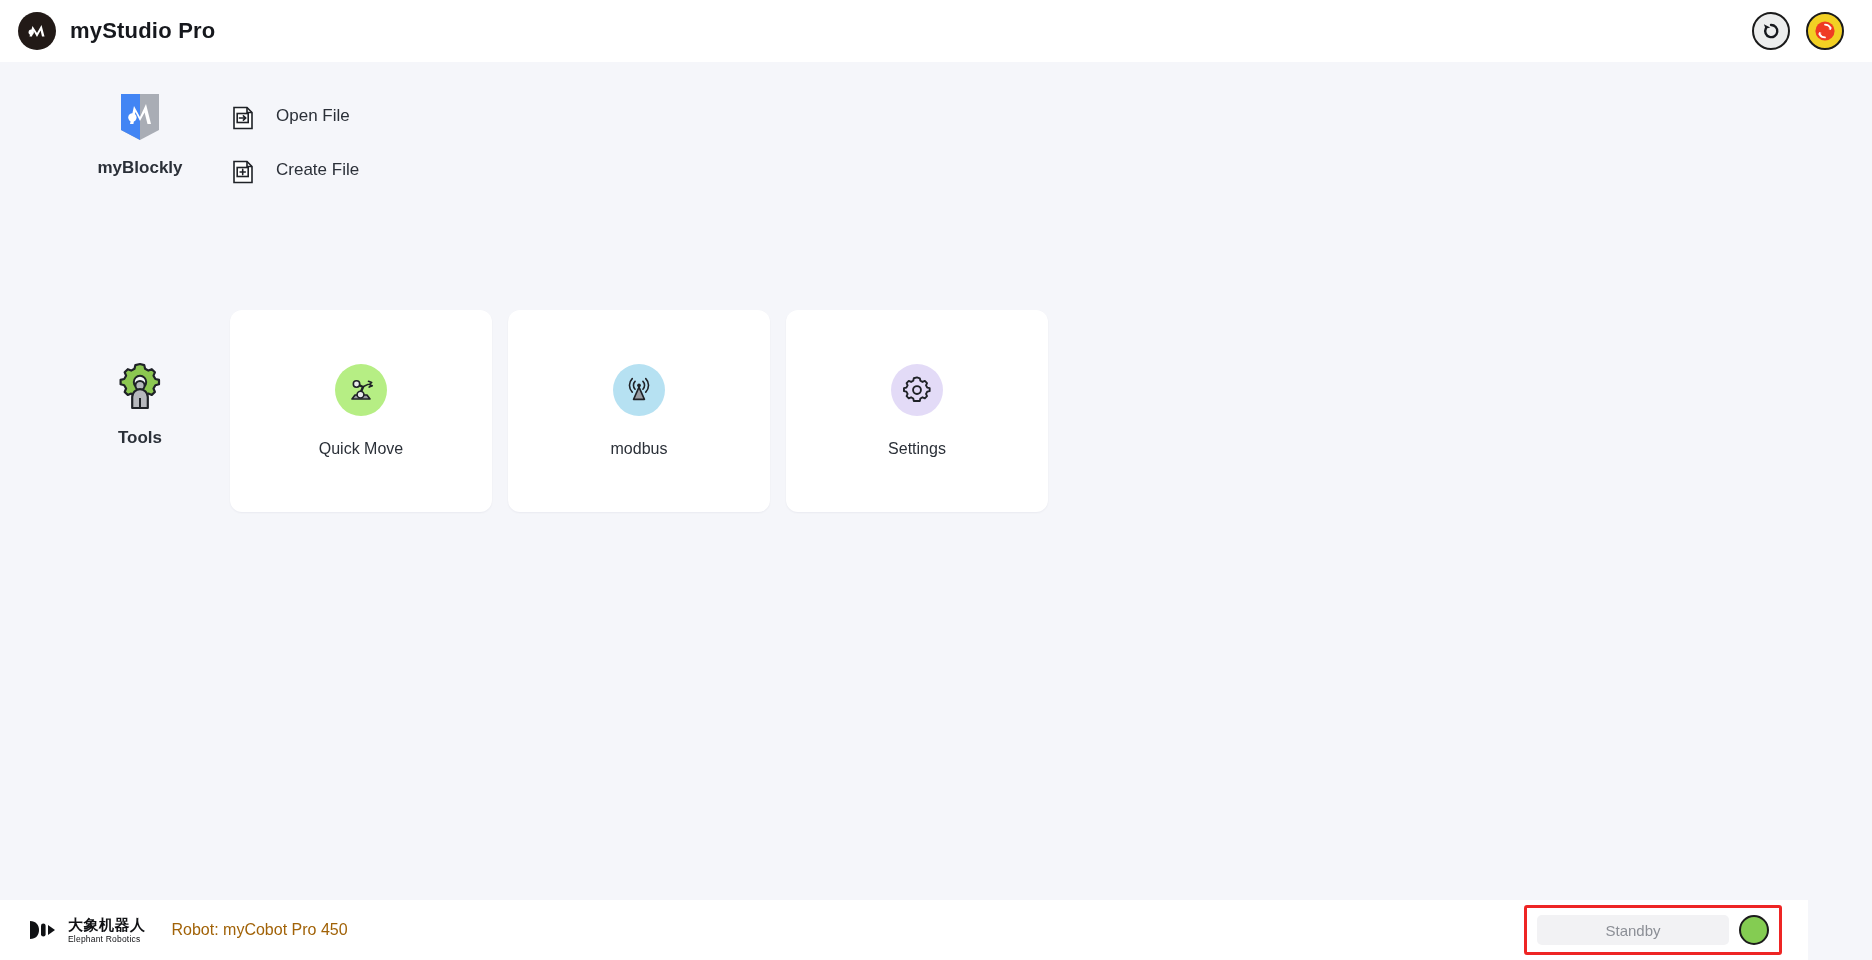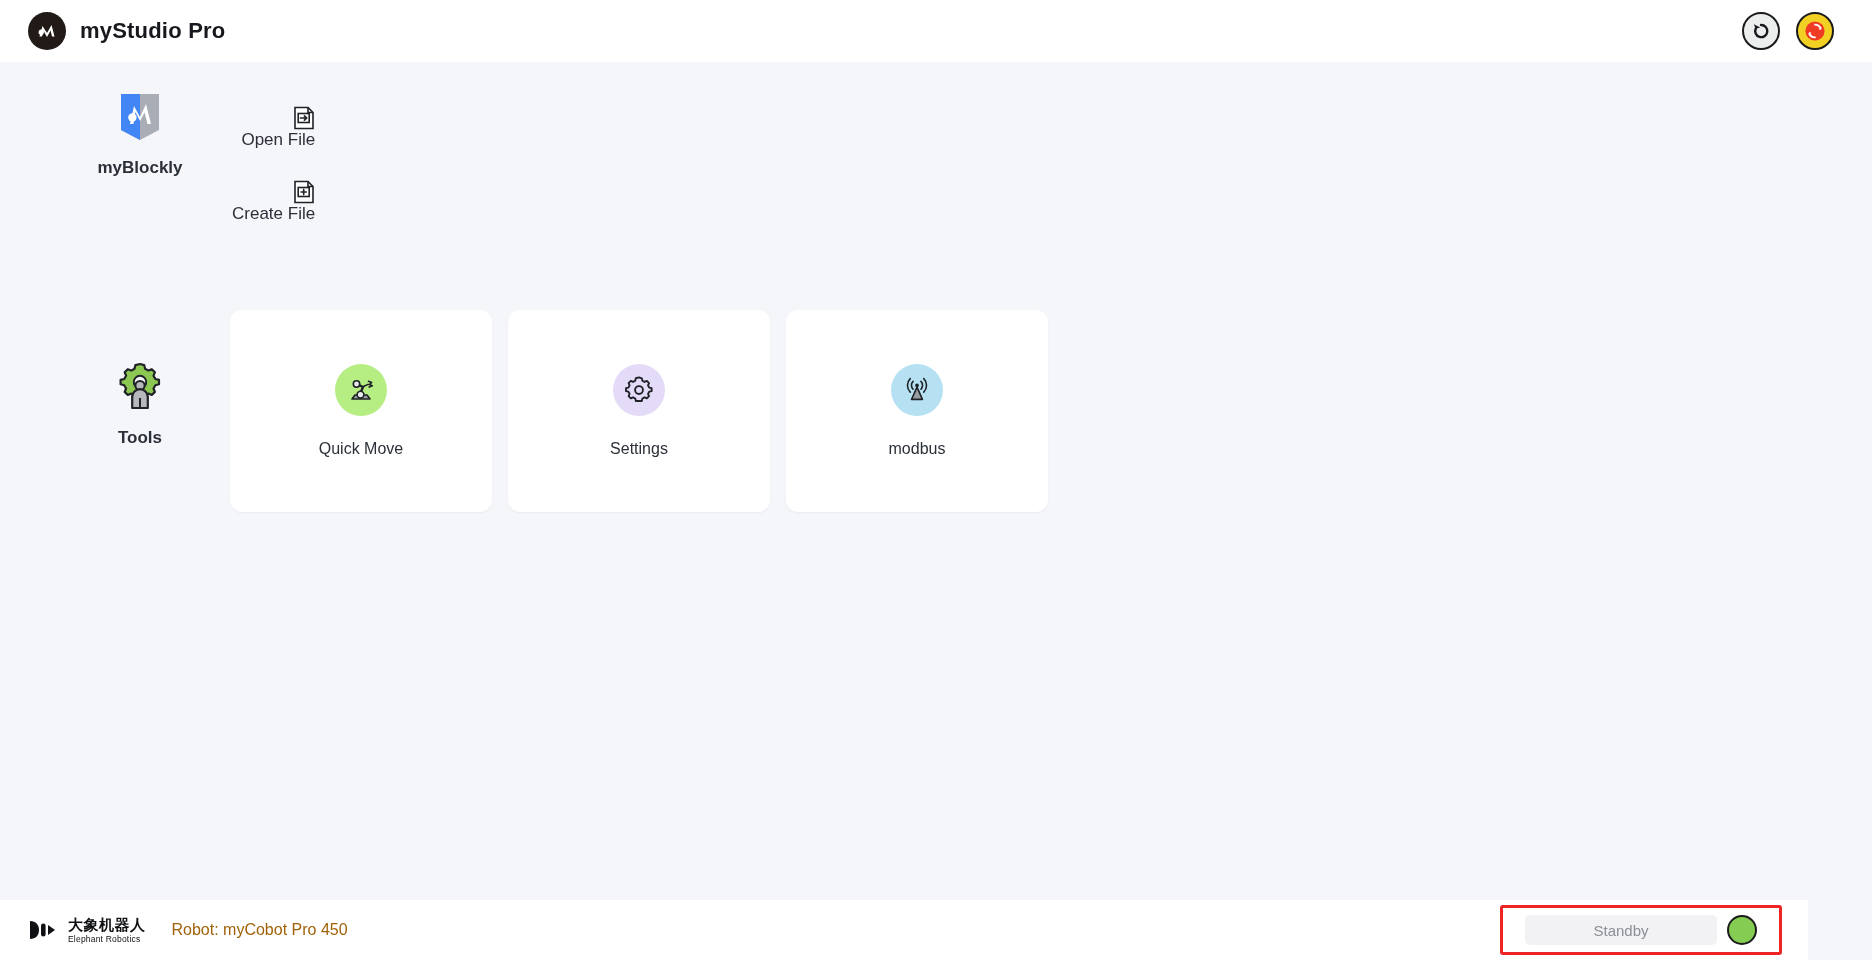--- a/index.html
+++ b/index.html
@@ -10,21 +10,21 @@
     overflow: hidden;
   }
   #app { position: relative; width: 1872px; height: 960px; background: #f5f6fa; }
 
   
   .header {
     position: absolute; top: 0; left: 0;
     width: 1872px; height: 62px;
     background: #ffffff;
     display: flex; align-items: center;
-    padding: 0 28px;
+    padding: 0 18px;
   }
   .brand { display: flex; align-items: center; gap: 14px; }
   .brand-logo {
     width: 38px; height: 38px; border-radius: 50%;
     background: #221a17;
     display: flex; align-items: center; justify-content: center;
     flex: none;
   }
   .brand-title {
     font-size: 22px; font-weight: bold; color: #16181d;
@@ -61,22 +61,22 @@
     margin-top: 16px; 
   }
   .blockly-icon { width: 46px; height: 52px; display:block; }
   .tools-icon { width: 52px; height: 52px; display:block; }
 
   .file-actions {
     position: absolute; left: 228px; top: 14px;
     display: flex; flex-direction: column; gap: 26px;
   }
   .file-row {
-    display: flex; align-items: flex-end; 
-    cursor: pointer; background: transparent; border: none; padding: 2px 4px; flex-direction: column;
+    display: flex; align-items: flex-start; gap: 22px;
+    cursor: pointer; background: transparent; border: none; padding: 2px 4px;
   }
   .file-row .glyph { width: 22px; height: 24px; flex: none; display:block; }
   .file-row .txt { font-size: 17px; color: #2b3038; }
 
   
   .section-tools { position: absolute; top: 248px; left: 0; width: 100%; }
   .cards {
     position: absolute; left: 230px; top: 0;
     display: flex; gap: 16px;
   }
@@ -106,21 +106,21 @@
   .er-mark { width: 34px; height: 22px; display:block; }
   .er-text { display: flex; flex-direction: column; line-height: 1; }
   .er-cn { font-size: 15px; font-weight: bold; color: #101114; letter-spacing: .5px; }
   .er-en { font-size: 8.5px; font-weight: normal; color: #101114; letter-spacing: .2px; margin-top: 3px;}
   .robot-label { font-size: 16px; color: #a16207; margin-left: 26px; white-space: nowrap; }
 
   .status-wrap {
     margin-left: auto;
     border: 3px solid #ee2524;
     border-radius: 3px;
-    padding: 7px 22px;
+    padding: 7px 10px;
     display: flex; align-items: center; gap: 10px;
     background: #ffffff;
   }
   .status-pill {
     width: 192px; height: 30px; border-radius: 5px;
     background: #f2f2f4;
     display: flex; align-items: center; justify-content: center;
     font-size: 15px; color: #8c8f96;
   }
   .status-led {
@@ -231,39 +231,39 @@
               <circle cx="11.5" cy="10" r="3.2" fill="#e9eaec" stroke="#1f2227" stroke-width="1.6"></circle>
               <circle cx="15.5" cy="20.6" r="3.4" fill="#e9eaec" stroke="#1f2227" stroke-width="1.6"></circle>
               <path d="M18.5 12.5 L23 10.4 M23.5 7.3 l3.2 1.2 -2.4 2.1 3 1.1 -3.1 1.4" fill="none" stroke="#1f2227" stroke-width="1.6" stroke-linecap="round" stroke-linejoin="round"></path>
             </svg>
           </span>
           <span class="card-label">Quick Move</span>
         </div>
 
 
         <div class="card">
-          <span class="card-ico" style="background:#e3dbf7;">
-            <svg width="30" height="30" viewBox="0 0 32 32">
-              <path d="M16 2.6 l3 .9 .6 2.6 2.3 1.3 2.5-1.1 2.3 2.3 -1.1 2.5 1.3 2.3 2.6 .6 0 3.2 -2.6 .6 -1.3 2.3 1.1 2.5 -2.3 2.3 -2.5-1.1 -2.3 1.3 -.6 2.6 -3.2 0 -3.2 0 -.6-2.6 -2.3-1.3 -2.5 1.1 -2.3-2.3 1.1-2.5 -1.3-2.3 -2.6-.6 0-3.2 2.6-.6 1.3-2.3 -1.1-2.5 2.3-2.3 2.5 1.1 2.3-1.3 .6-2.6 Z" fill="none" stroke="#1f2227" stroke-width="2" stroke-linejoin="round"></path>
-              <circle cx="16" cy="16" r="4.2" fill="none" stroke="#1f2227" stroke-width="2"></circle>
-            </svg>
-          </span>
-          <span class="card-label">Settings</span>
-        </div>
-
-        <div class="card">
           <span class="card-ico" style="background:#b6e1f2;">
             <svg width="30" height="30" viewBox="0 0 32 32">
               <circle cx="16" cy="11" r="2" fill="#1f2227"></circle>
               <path d="M11.8 15.2 a6 6 0 0 1 0-8.4 M20.2 6.8 a6 6 0 0 1 0 8.4" fill="none" stroke="#1f2227" stroke-width="1.7" stroke-linecap="round"></path>
               <path d="M8.8 18.2 a10.2 10.2 0 0 1 0-14.4 M23.2 3.8 a10.2 10.2 0 0 1 0 14.4" fill="none" stroke="#1f2227" stroke-width="1.7" stroke-linecap="round"></path>
               <path d="M16 13 L21.8 26 H10.2 Z" fill="#9a9da3" stroke="#1f2227" stroke-width="1.7" stroke-linejoin="round"></path>
             </svg>
           </span>
           <span class="card-label">modbus</span>
+        </div>
+
+        <div class="card">
+          <span class="card-ico" style="background:#e3dbf7;">
+            <svg width="30" height="30" viewBox="0 0 32 32">
+              <path d="M16 2.6 l3 .9 .6 2.6 2.3 1.3 2.5-1.1 2.3 2.3 -1.1 2.5 1.3 2.3 2.6 .6 0 3.2 -2.6 .6 -1.3 2.3 1.1 2.5 -2.3 2.3 -2.5-1.1 -2.3 1.3 -.6 2.6 -3.2 0 -3.2 0 -.6-2.6 -2.3-1.3 -2.5 1.1 -2.3-2.3 1.1-2.5 -1.3-2.3 -2.6-.6 0-3.2 2.6-.6 1.3-2.3 -1.1-2.5 2.3-2.3 2.5 1.1 2.3-1.3 .6-2.6 Z" fill="none" stroke="#1f2227" stroke-width="2" stroke-linejoin="round"></path>
+              <circle cx="16" cy="16" r="4.2" fill="none" stroke="#1f2227" stroke-width="2"></circle>
+            </svg>
+          </span>
+          <span class="card-label">Settings</span>
         </div>
 
       </div>
     </div>
   </div>
 
   <div class="footer">
     <div class="er-logo">
       <svg class="er-mark" viewBox="0 0 34 22">
         <path d="M4 2 c6 0 9 4 9 9 s-3 9 -9 9 Z" fill="#101114"></path>

